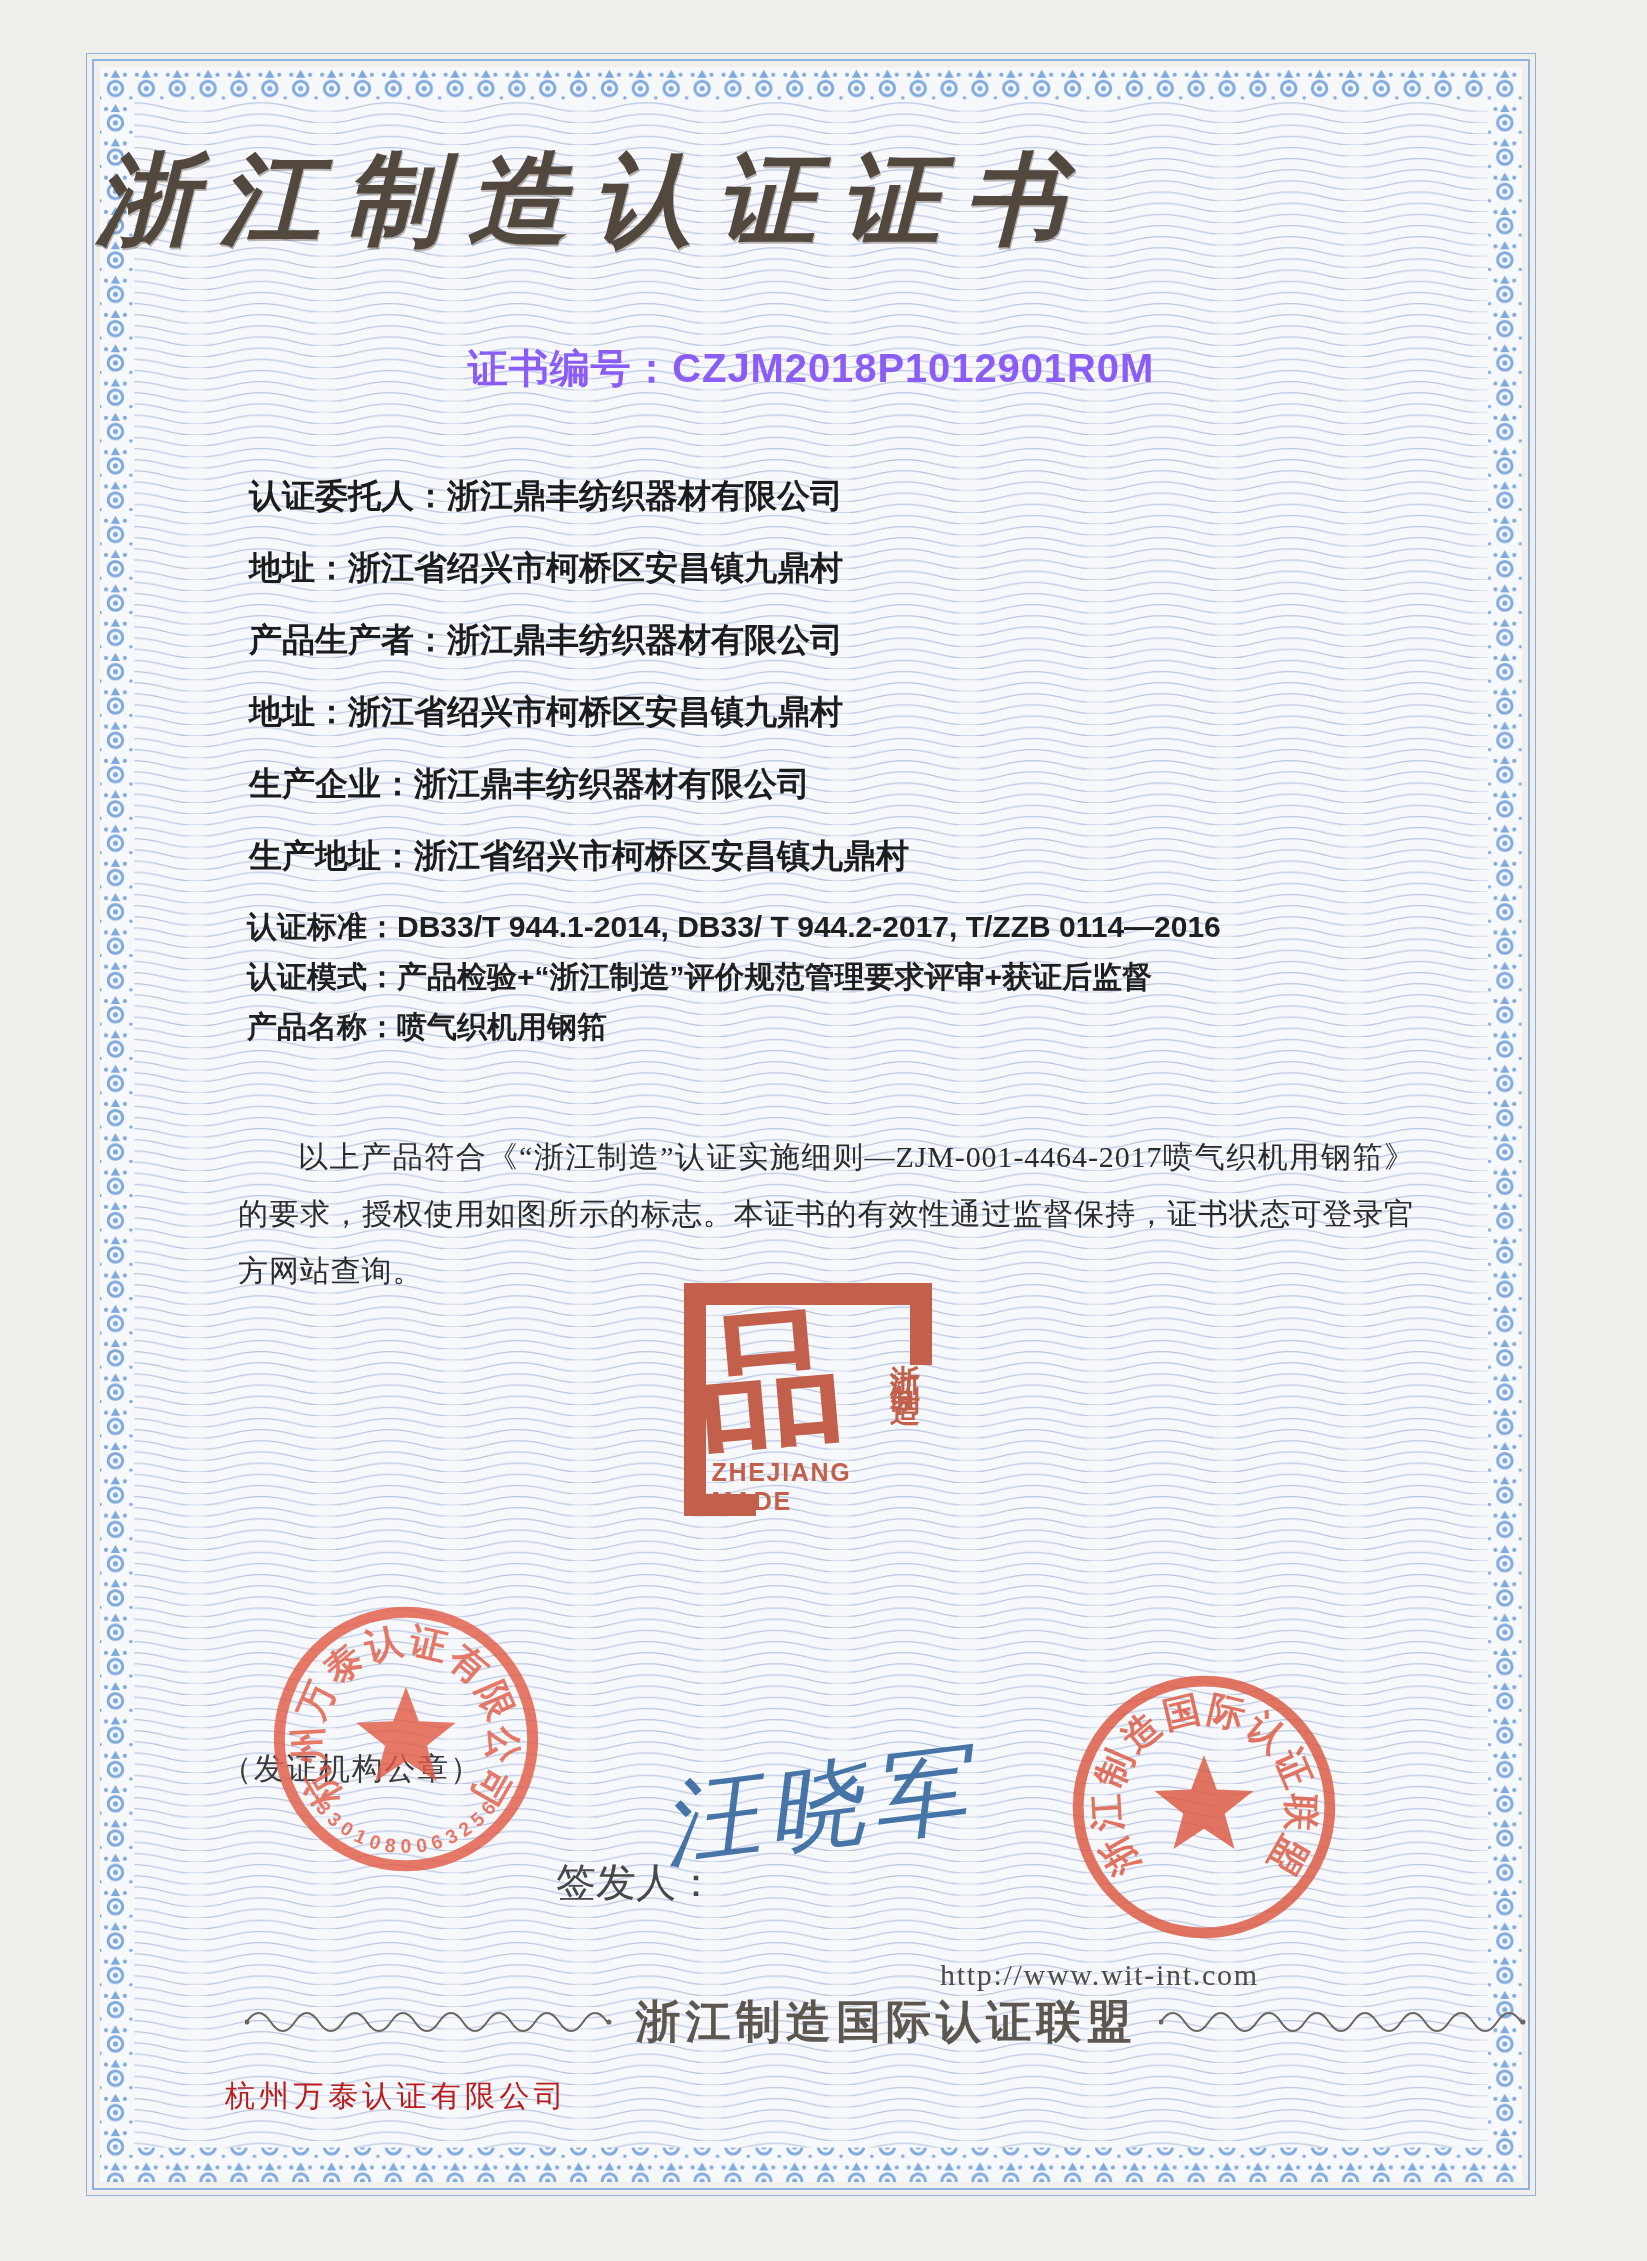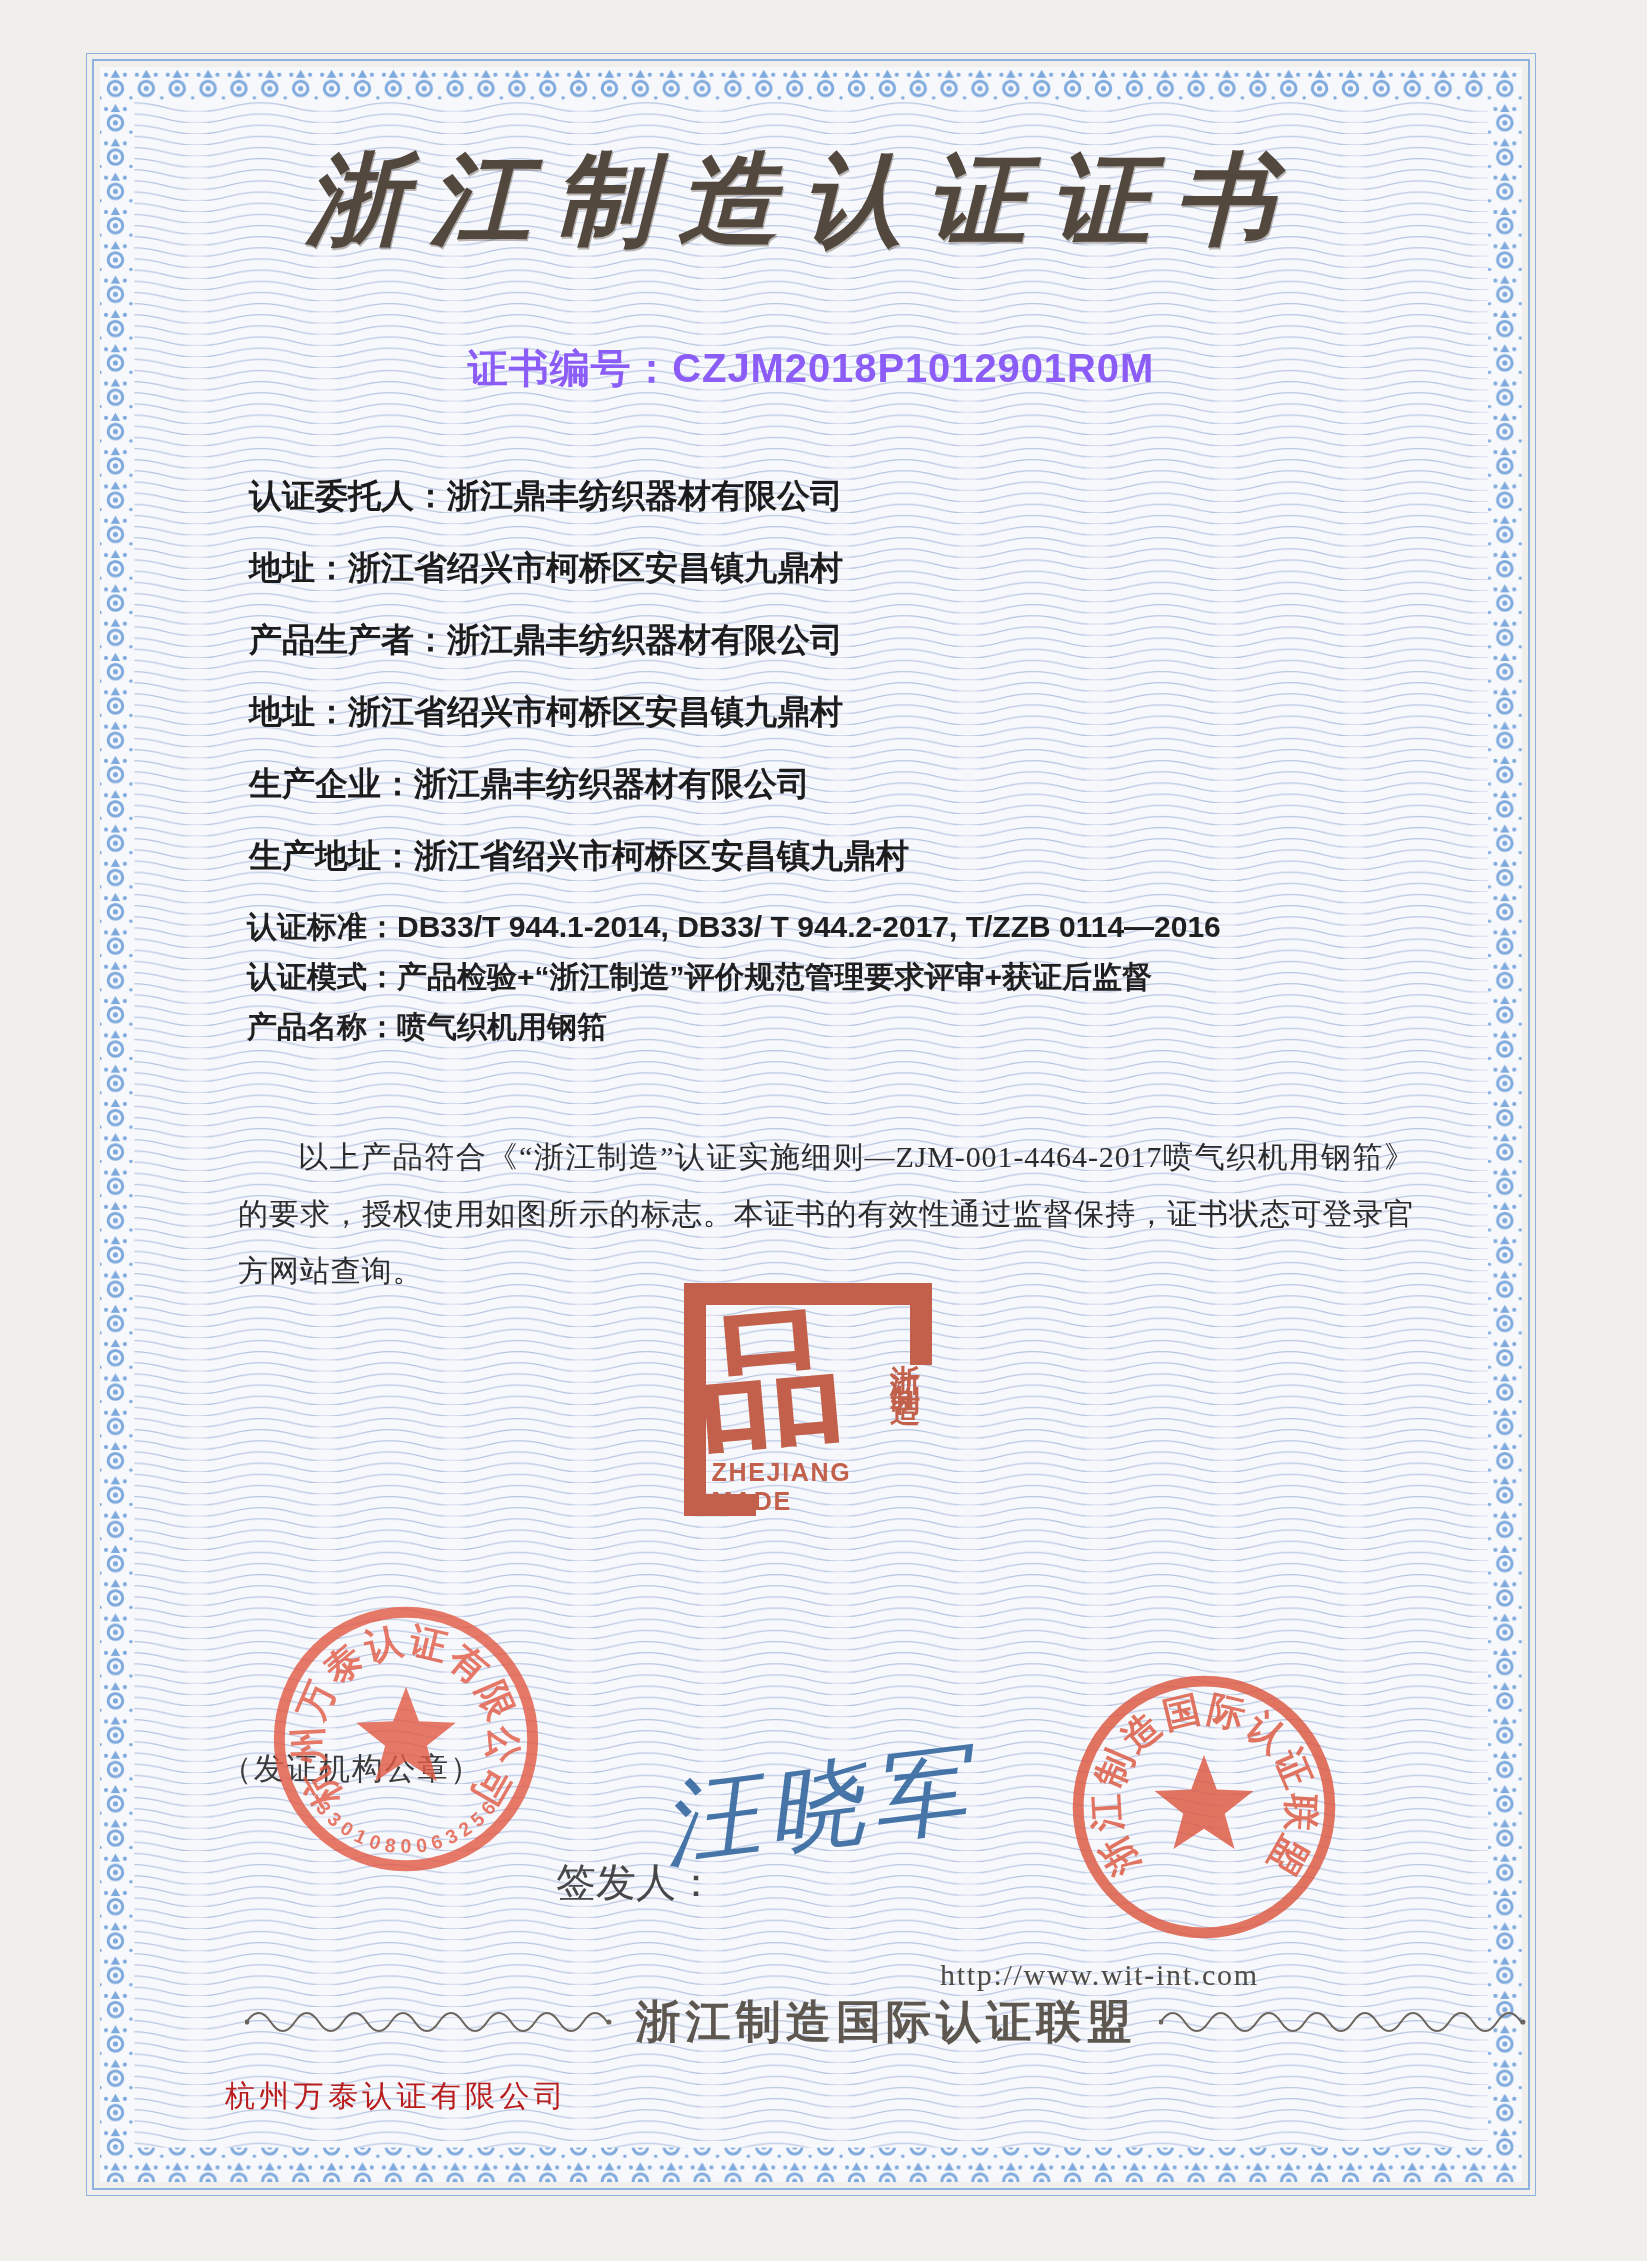--- a/index.html
+++ b/index.html
@@ -10,23 +10,23 @@
     overflow:hidden;
   }
   
   .frame{position:absolute;left:86px;top:53px;width:1450px;height:2143px;}
   .frame .line-outer{position:absolute;inset:0;border:1.7px solid #8db2e0;}
   .frame .line-inner{position:absolute;inset:6px;border:2.6px solid #8db2e0;}
   .deco-svg{position:absolute;left:13.7px;top:13.7px;}
   
   .abs{position:absolute;}
   .title{
-    left:86px;top:134px;width:1212px;text-align:right;
+    left:86px;top:134px;width:1212px;text-align:left;
     font-family:"Liberation Serif", serif;font-style:italic;font-weight:700;
-    font-size:100px;letter-spacing:24px;padding-left:40px;box-sizing:border-box;
+    font-size:100px;letter-spacing:24px;padding-left:10px;box-sizing:border-box;
     color:#53483e;text-shadow:0.9px 1.7px 0 rgba(70,58,46,.35);
   }
   .certno{
     left:86px;top:341px;width:1450px;text-align:center;
     font-size:40px;font-weight:700;color:#8b5cf6;letter-spacing:0.9px;
   }
   .fields{left:249px;top:460px;font-size:33px;color:#1c1c1c;}
   .fields .row{line-height:71px;white-space:nowrap;}
   .specs{left:247px;top:902px;font-size:30px;color:#1f1f1f;}
   .specs .row{line-height:50px;white-space:nowrap;}

